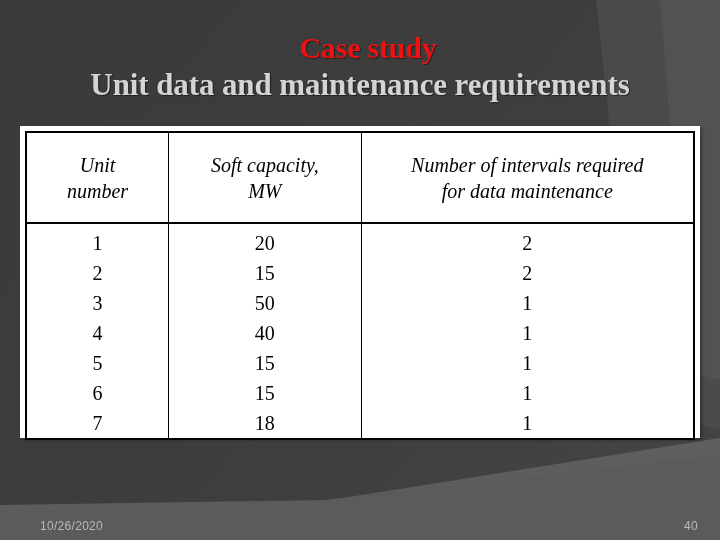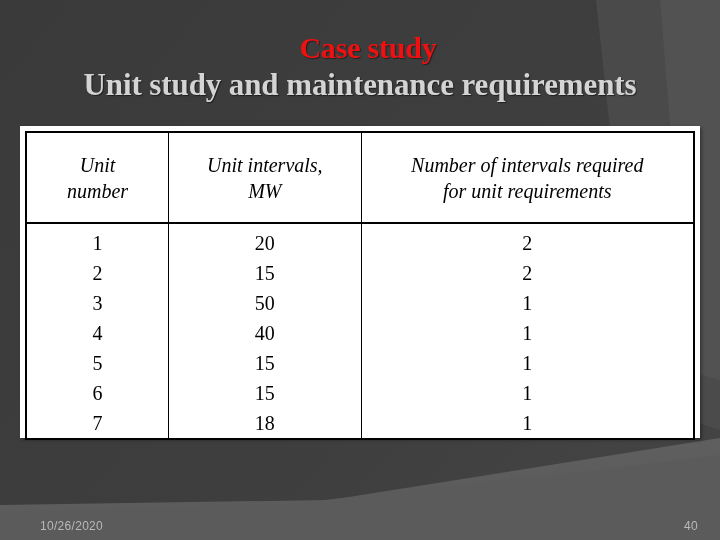--- a/index.html
+++ b/index.html
@@ -119,38 +119,38 @@
 
   <polygon points="596,0 720,0 720,430 640,405" fill="#4c4c4c" opacity="0.85"></polygon>
   <polygon points="660,0 720,0 720,380 690,372" fill="#555555" opacity="0.7"></polygon>
 
   <polygon points="0,505 330,500 720,438 720,540 0,540" fill="url(#glight)"></polygon>
   <polygon points="0,512 260,507 600,470 720,455 720,540 0,540" fill="#5b5b5b"></polygon>
 </svg>
 
 <div class="title-block">
   <div id="title-main">Case study</div>
-  <div id="title-sub">Unit study and maintenance requirements</div>
+  <div id="title-sub">Unit data and maintenance requirements</div>
 </div>
 
 <div id="table-frame">
   <table id="data-table">
     <thead>
       <tr>
         <th class="col-unit">
           <span class="hdr-line">Unit</span>
           <span class="hdr-line">number</span>
         </th>
         <th class="col-cap">
-          <span class="hdr-line">Unit intervals,</span>
+          <span class="hdr-line">Soft capacity,</span>
           <span class="hdr-line">MW</span>
         </th>
         <th class="col-int">
           <span class="hdr-line">Number of intervals required</span>
-          <span class="hdr-line">for unit requirements</span>
+          <span class="hdr-line">for data maintenance</span>
         </th>
       </tr>
     </thead>
     <tbody id="table-body">
         <tr>
           <td class="col-unit cell-unit">1</td>
           <td class="col-cap cell-capacity">20</td>
           <td class="col-int cell-intervals">2</td>
         </tr>
         <tr>

